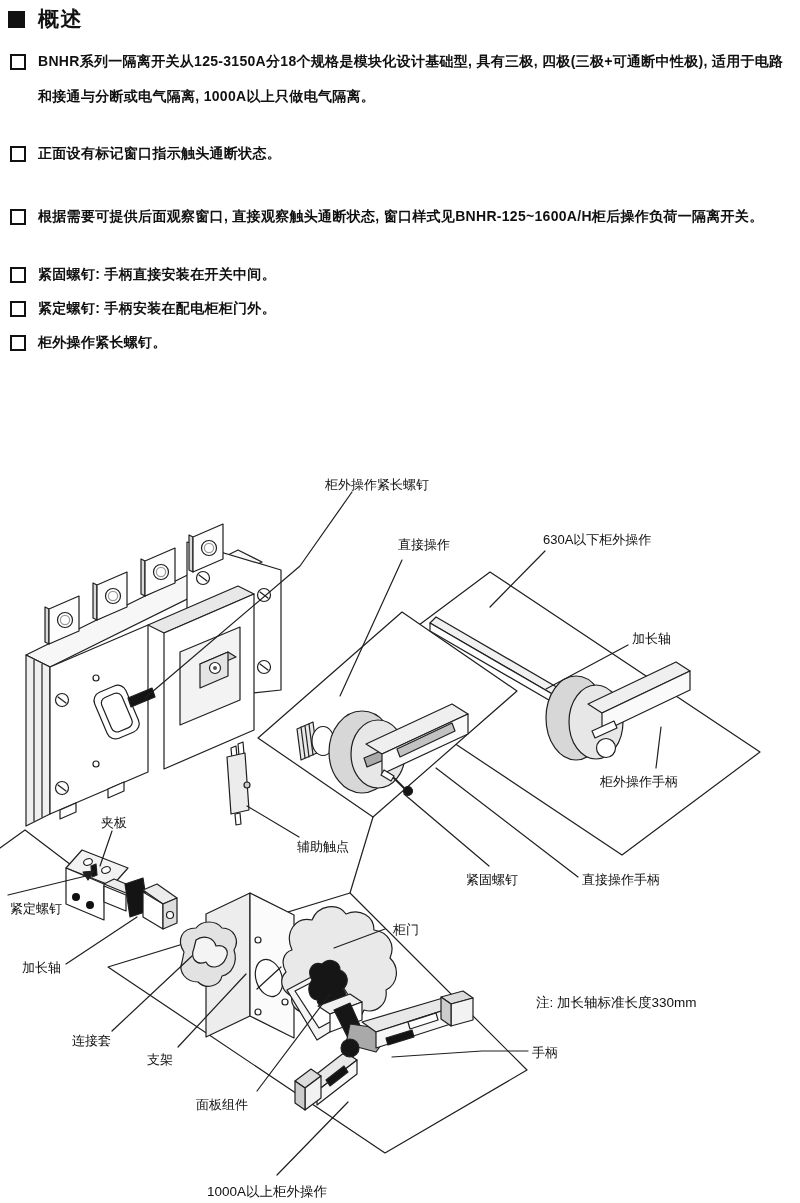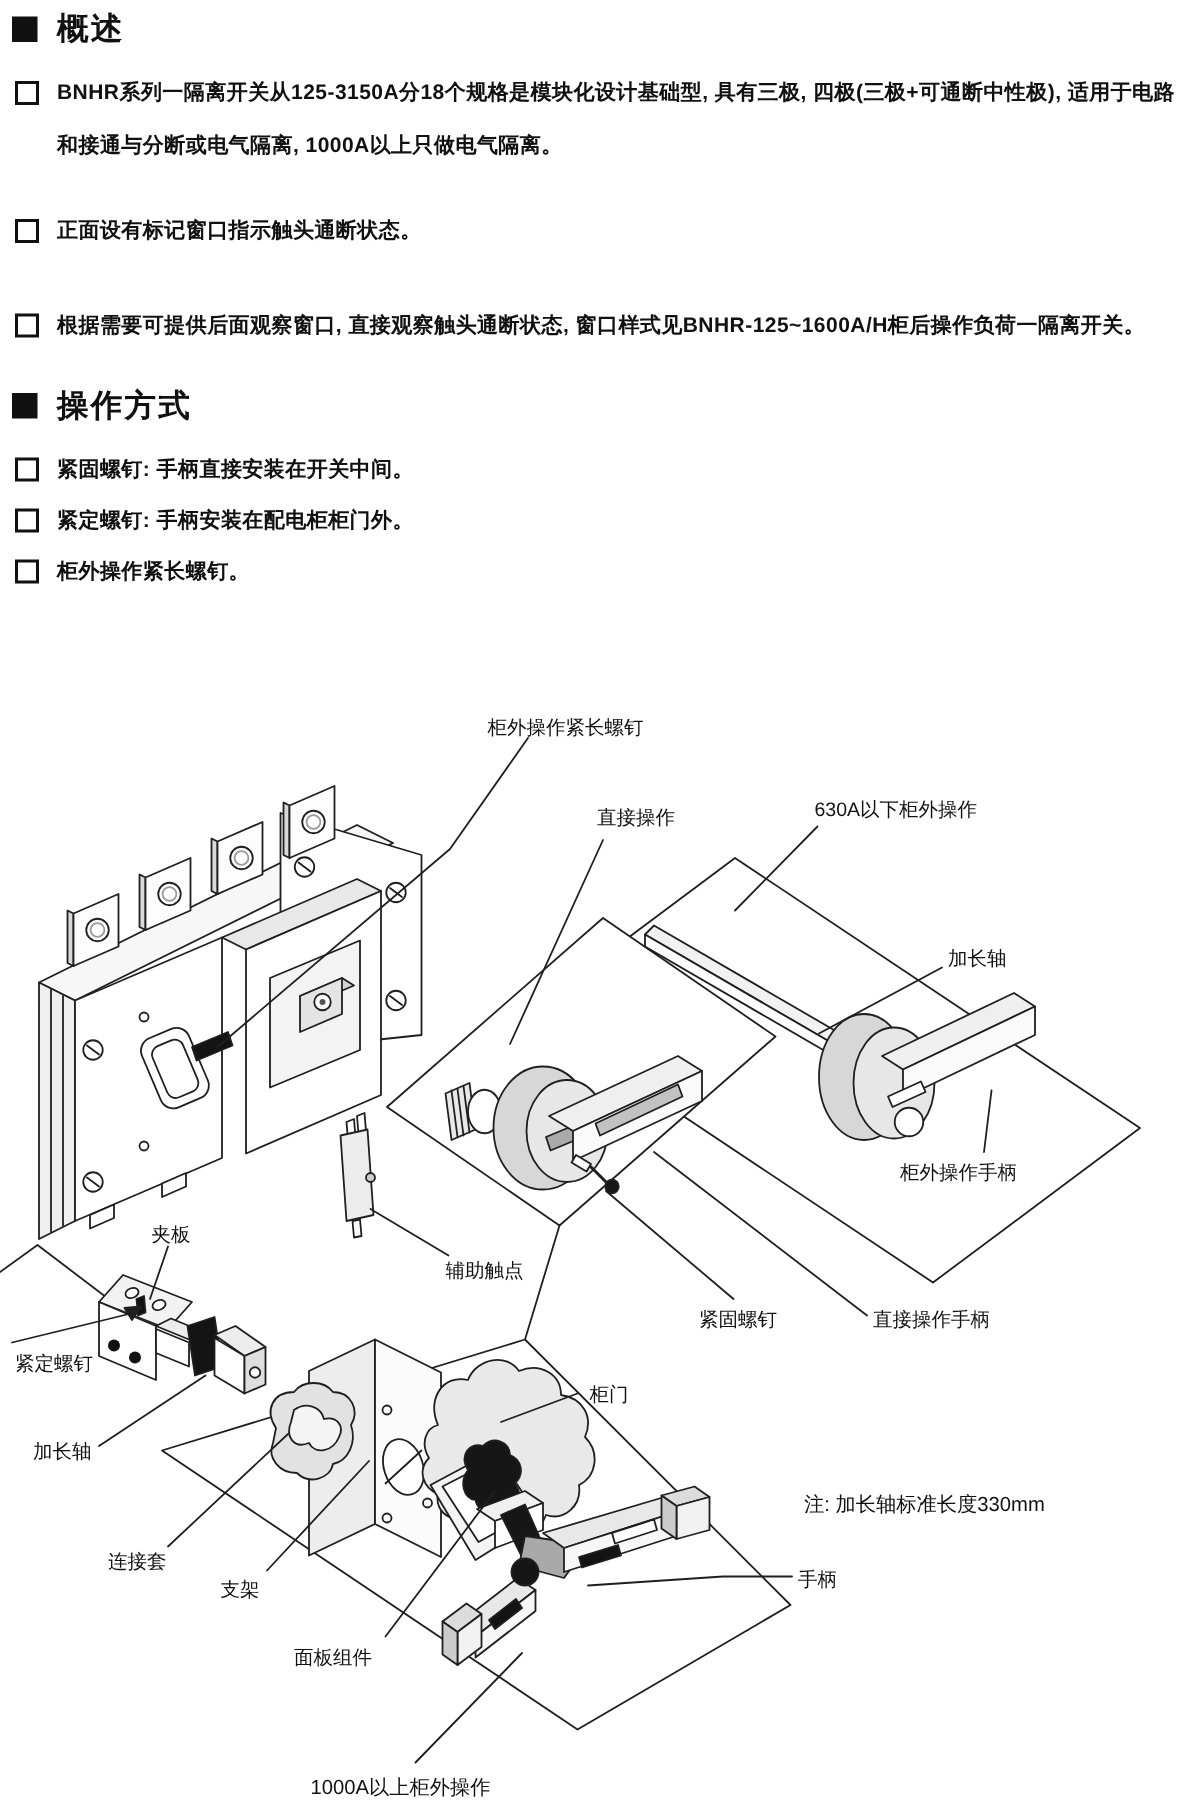--- a/index.html
+++ b/index.html
@@ -33,24 +33,20 @@
   <div class="s1">
     <div class="sec-head">
       <span class="sq"></span>
       <h1>概述</h1>
     </div>
     <p class="b b1"><span class="box"></span><span>BNHR系列一隔离开关从125-3150A分18个规格是模块化设计基础型, 具有三极, 四极(三极+可通断中性极), 适用于电路和接通与分断或电气隔离, 1000A以上只做电气隔离。</span></p>
     <p class="b b2"><span class="box"></span><span>正面设有标记窗口指示触头通断状态。</span></p>
     <p class="b b3"><span class="box"></span><span>根据需要可提供后面观察窗口, 直接观察触头通断状态, 窗口样式见BNHR-125~1600A/H柜后操作负荷一隔离开关。</span></p>
   </div>
   <div class="s2">
-    <div class="sec-head">
-      <span class="sq"></span>
-      <h1>操作方式</h1>
-    </div>
     <p class="b b1"><span class="box"></span><span>紧固螺钉: 手柄直接安装在开关中间。</span></p>
     <p class="b"><span class="box"></span><span>紧定螺钉: 手柄安装在配电柜柜门外。</span></p>
     <p class="b"><span class="box"></span><span>柜外操作紧长螺钉。</span></p>
   </div>
 </div>
 
 <svg class="diagram" width="800" height="1203" viewBox="0 0 800 1203">
   <g stroke="#1f1f1f" stroke-width="1.2" stroke-linejoin="round" stroke-linecap="round" fill="none">
 
     <polygon points="490,572 760,752 622,855 352,675" fill="#ffffff"></polygon>

